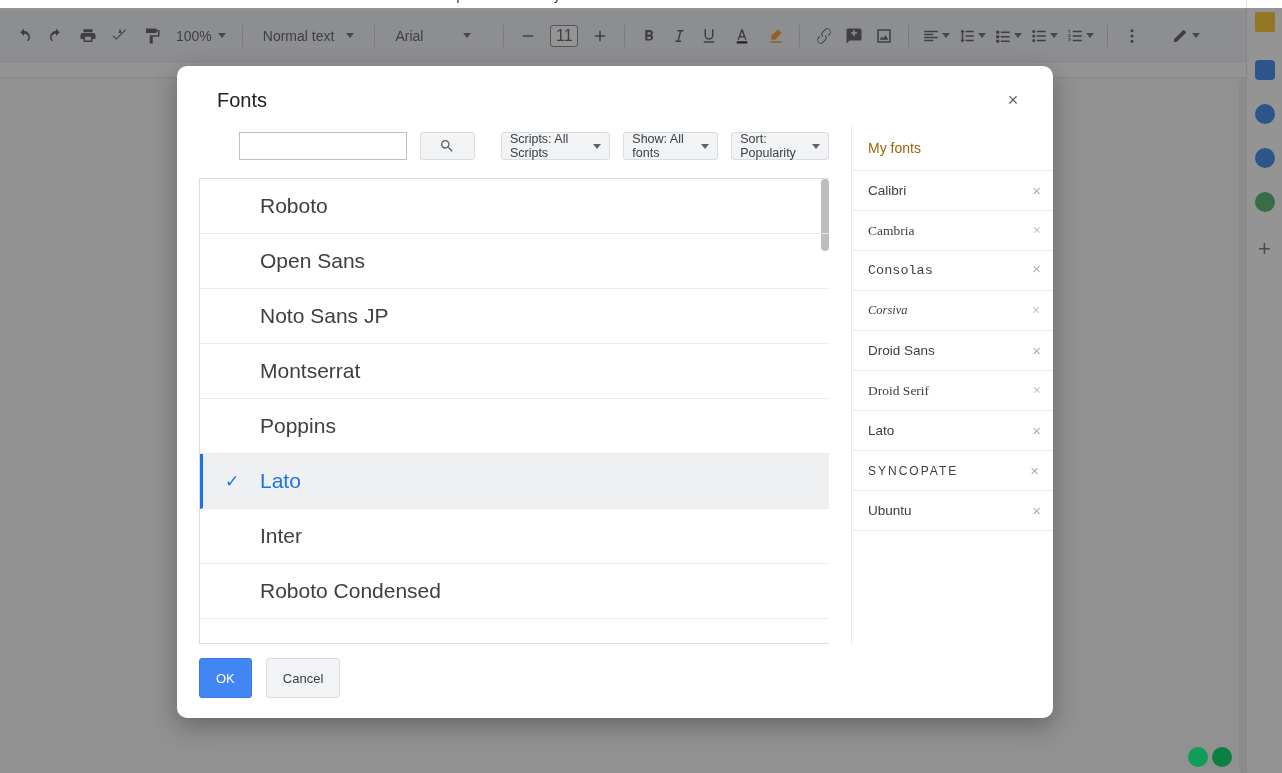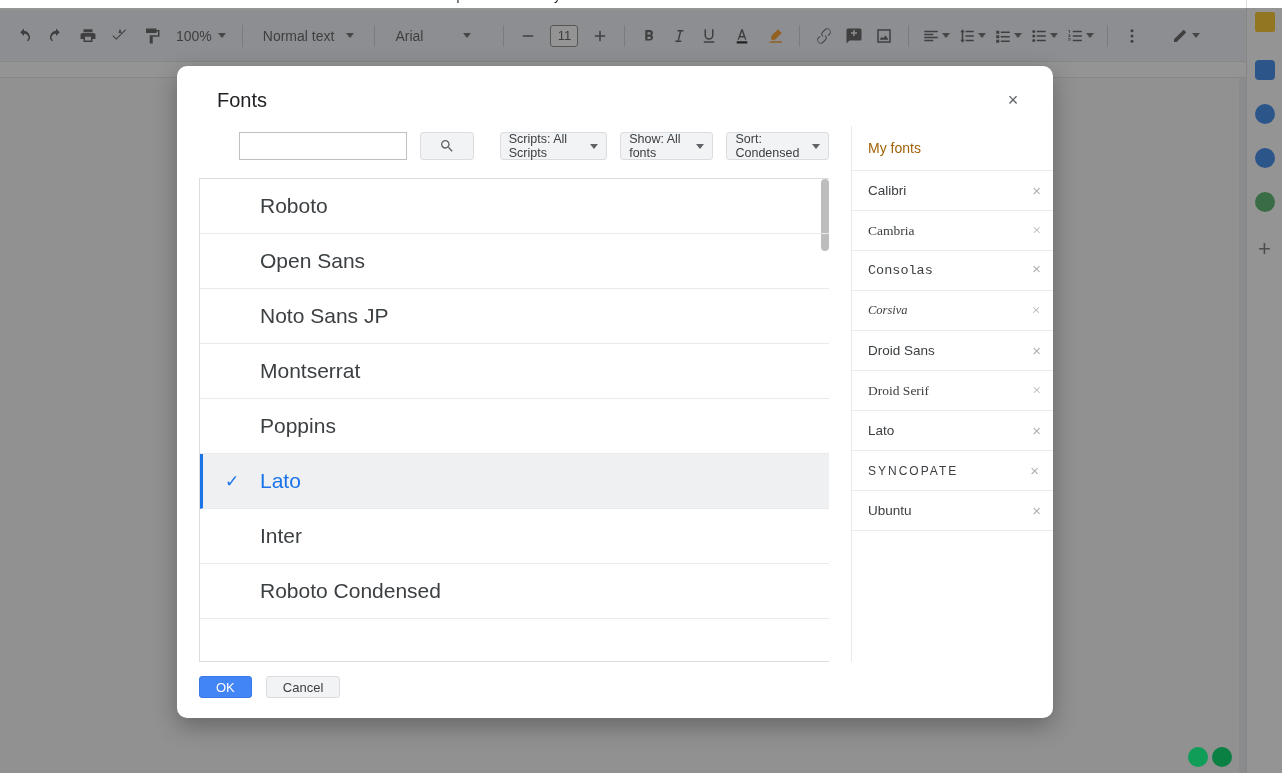--- a/index.html
+++ b/index.html
@@ -12,21 +12,21 @@
 
   
   .toolbar { height: 52px; background: #edf2fa; display: flex; align-items: center; padding: 0 10px; gap: 4px; border-bottom: 1px solid #e0e0e0; color: #444; }
   .tb-btn { width: 28px; height: 28px; display: flex; align-items: center; justify-content: center; border-radius: 4px; cursor: pointer; }
   .tb-btn svg { width: 18px; height: 18px; fill: #444; }
   .tb-sep { width: 1px; height: 22px; background: #c7c7c7; margin: 0 6px; }
   .zoom { font-size: 14px; padding: 0 6px; display: flex; align-items: center; gap: 6px; }
   .style-sel { font-size: 14px; padding: 0 10px; display: flex; align-items: center; gap: 12px; }
   .font-sel { font-size: 14px; padding: 0 22px 0 10px; display: flex; align-items: center; gap: 40px; }
   .size-box { display: flex; align-items: center; gap: 8px; }
-  .size-input { width: 28px; height: 22px; border: 1px solid #747775; border-radius: 3px; text-align: center; font-size: 13px; color: #444; background:#fff; }
+  .size-input { width: 28px; height: 22px; border: 1px solid #747775; border-radius: 3px; text-align: center; font-size: 16px; color: #444; background:#fff; }
   .caret { width: 0; height: 0; border-left: 4px solid transparent; border-right: 4px solid transparent; border-top: 5px solid #555; display:inline-block; }
   .tb-group { display: flex; align-items: center; gap: 2px; }
   .tb-btn.wdrop { width: 34px; }
   .tb-btn.wdrop .caret { margin-left: 2px; }
   .pill { margin-left: auto; width: 44px; height: 28px; border-radius: 14px; display:flex; align-items:center; justify-content:center; gap:4px; }
   .pill svg { width:16px; height:16px; fill:#444; }
   .expand { width: 36px; height: 28px; display:flex; align-items:center; justify-content:center; margin-left: 24px;}
   .expand svg { width:16px; height:16px; fill:#444; }
 
   
@@ -74,21 +74,21 @@
   .right-col { flex:1; border-left:1px solid #e8eaed; margin-left: 22px; display:flex; flex-direction:column; }
   .myfonts-title { color:#a16207; font-size:14px; padding: 14px 0 14px 16px; font-weight:500; border-bottom:1px solid #e8eaed;}
   .myfont-row { height:40px; border-bottom:1px solid #e8eaed; display:flex; align-items:center; justify-content:space-between; padding: 0 12px 0 16px; font-size:13.5px; color:#3c4043; }
   .myfont-row .rm { color:#b0b0b0; font-size:15px; cursor:pointer; }
   .myfont-row.serif { font-family: Georgia, serif; }
   .myfont-row.mono { font-family: "Courier New", monospace; }
   .myfont-row.script { font-style: italic; font-family: cursive; font-size:12.5px; }
   .myfont-row.wide { letter-spacing: 2px; text-transform: uppercase; font-size:12px; }
 
   .modal-foot { padding: 14px 22px 20px 22px; display:flex; gap:14px; }
-  .btn { height:22px; padding:0 16px; border-radius:3px; font-size:13px; cursor:pointer; display:flex; align-items:center; }
+  .btn { height:40px; padding:0 16px; border-radius:3px; font-size:13px; cursor:pointer; display:flex; align-items:center; }
   .btn-primary { background:#4285f4; color:#fff; border:1px solid #3b78e7; font-weight:500;}
   .btn-secondary { background:#f1f3f4; color:#3c4043; border:1px solid #dadce0; }
 
   
   .badges { position:absolute; right:50px; bottom:6px; display:flex; gap:4px; z-index:30;}
   .badge { width:20px; height:20px; border-radius:50%; }
   .badge.g1 { background:#0f9d58; }
   .badge.g2 { background:#0b8043; }
 </style>
 </head>
@@ -296,21 +296,21 @@
         <div class="spacer-flex"></div>
         <div class="chip">
             <span>Scripts: All Scripts</span>
             <span class="caret"></span>
           </div>
         <div class="chip">
             <span>Show: All fonts</span>
             <span class="caret"></span>
           </div>
         <div class="chip">
-            <span>Sort: Condensed</span>
+            <span>Sort: Popularity</span>
             <span class="caret"></span>
           </div>
       </div>
       <div class="font-list" id="font-list">
         <div class="scroll-thumb"></div>
       <div class="font-row">
             <span>Roboto</span>
           </div>
           <div class="font-row">
             <span>Open Sans</span>

